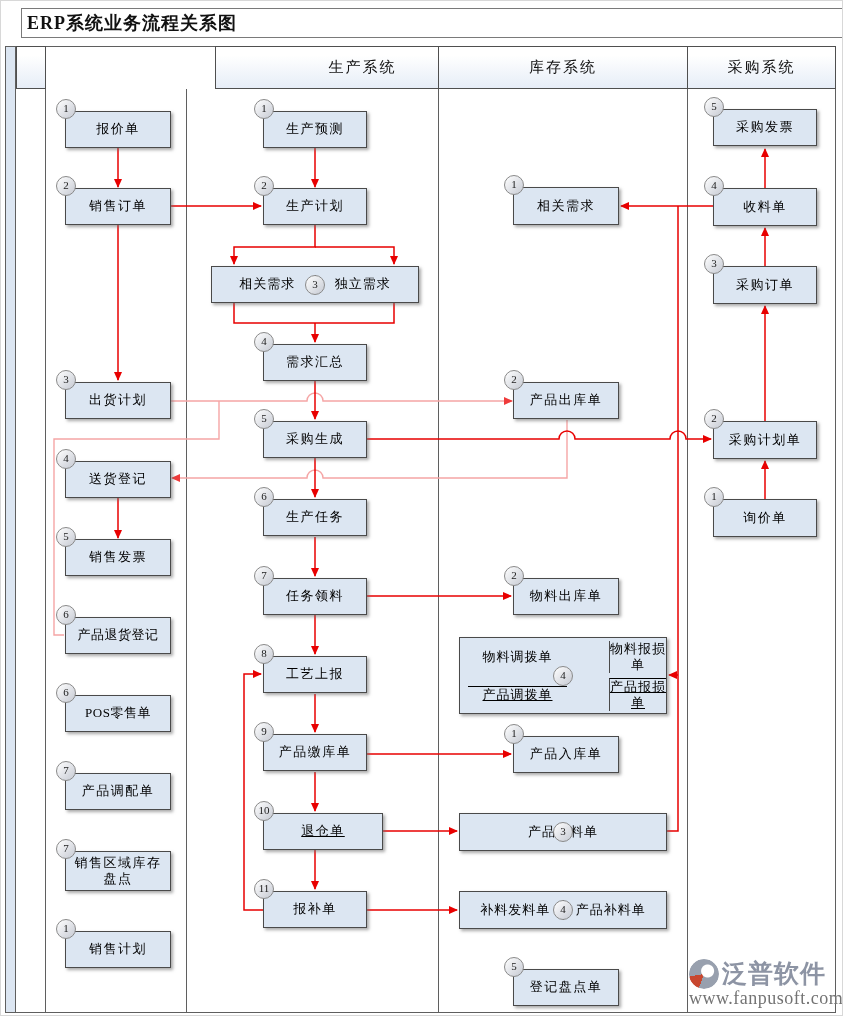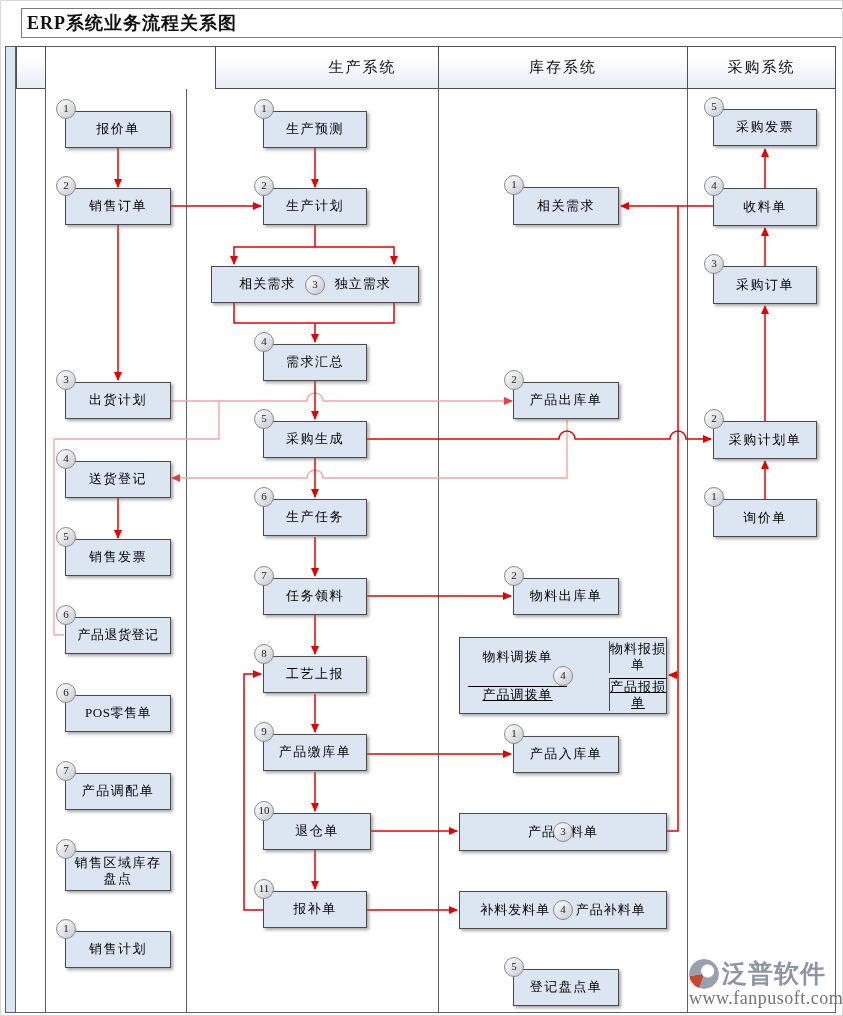--- a/index.html
+++ b/index.html
@@ -215,21 +215,21 @@
     <span>任务领料</span>
   </div>
   <div class="node" style="left:262px;top:655px;width:104px;">
     <span class="badge">8</span>
     <span>工艺上报</span>
   </div>
   <div class="node" style="left:262px;top:733px;width:104px;">
     <span class="badge">9</span>
     <span>产品缴库单</span>
   </div>
-  <div class="node" style="left:262px;top:812px;width:108px;">
+  <div class="node" style="left:262px;top:812px;width:120px;text-decoration:underline;">
     <span class="badge">10</span>
     <span>退仓单</span>
   </div>
   <div class="node" style="left:262px;top:890px;width:104px;">
     <span class="badge">11</span>
     <span>报补单</span>
   </div>
 
   <div class="node" style="left:512px;top:186px;height:38px;">
     <span class="badge">1</span>

